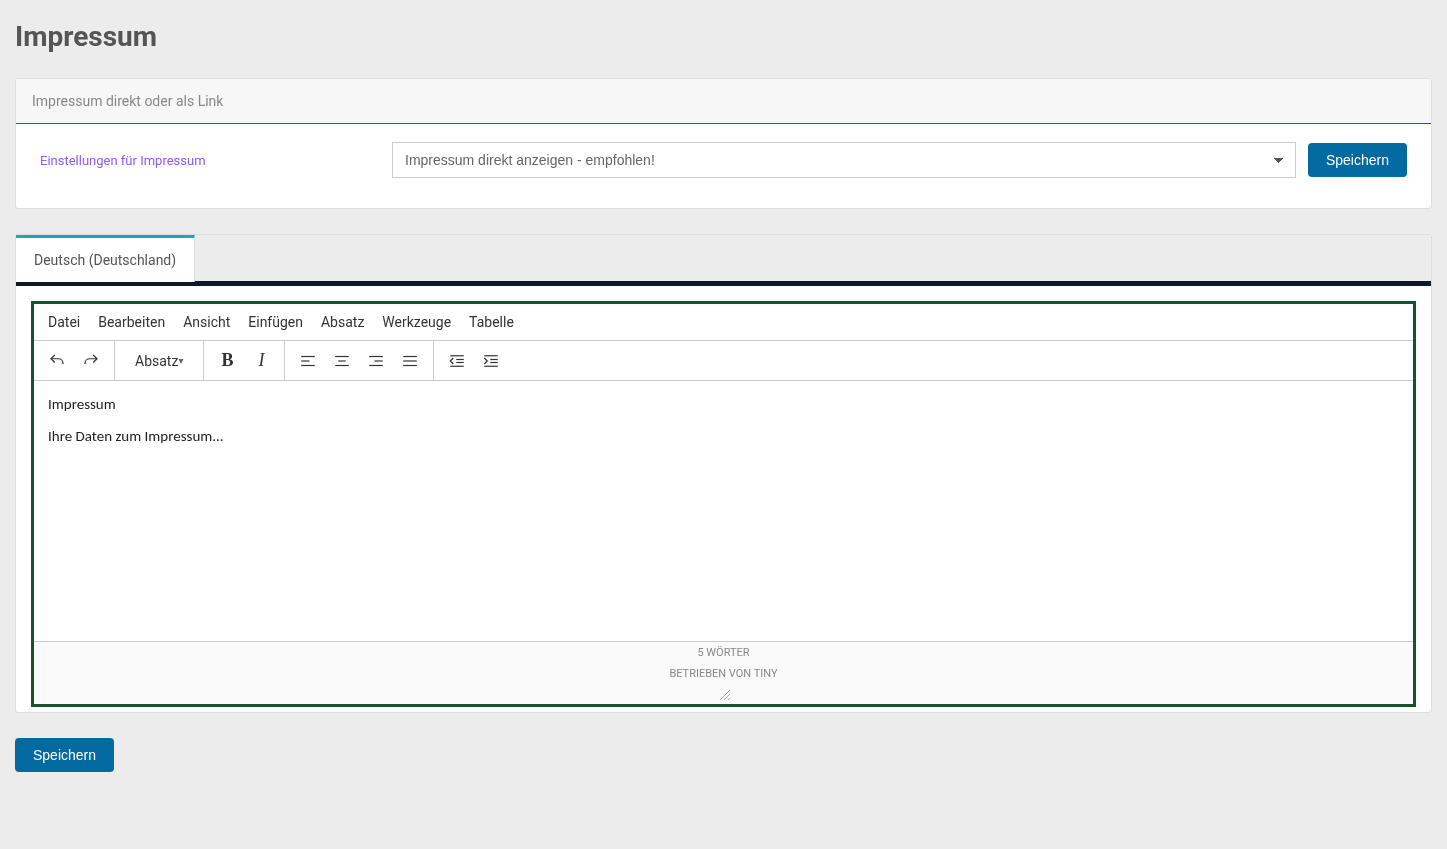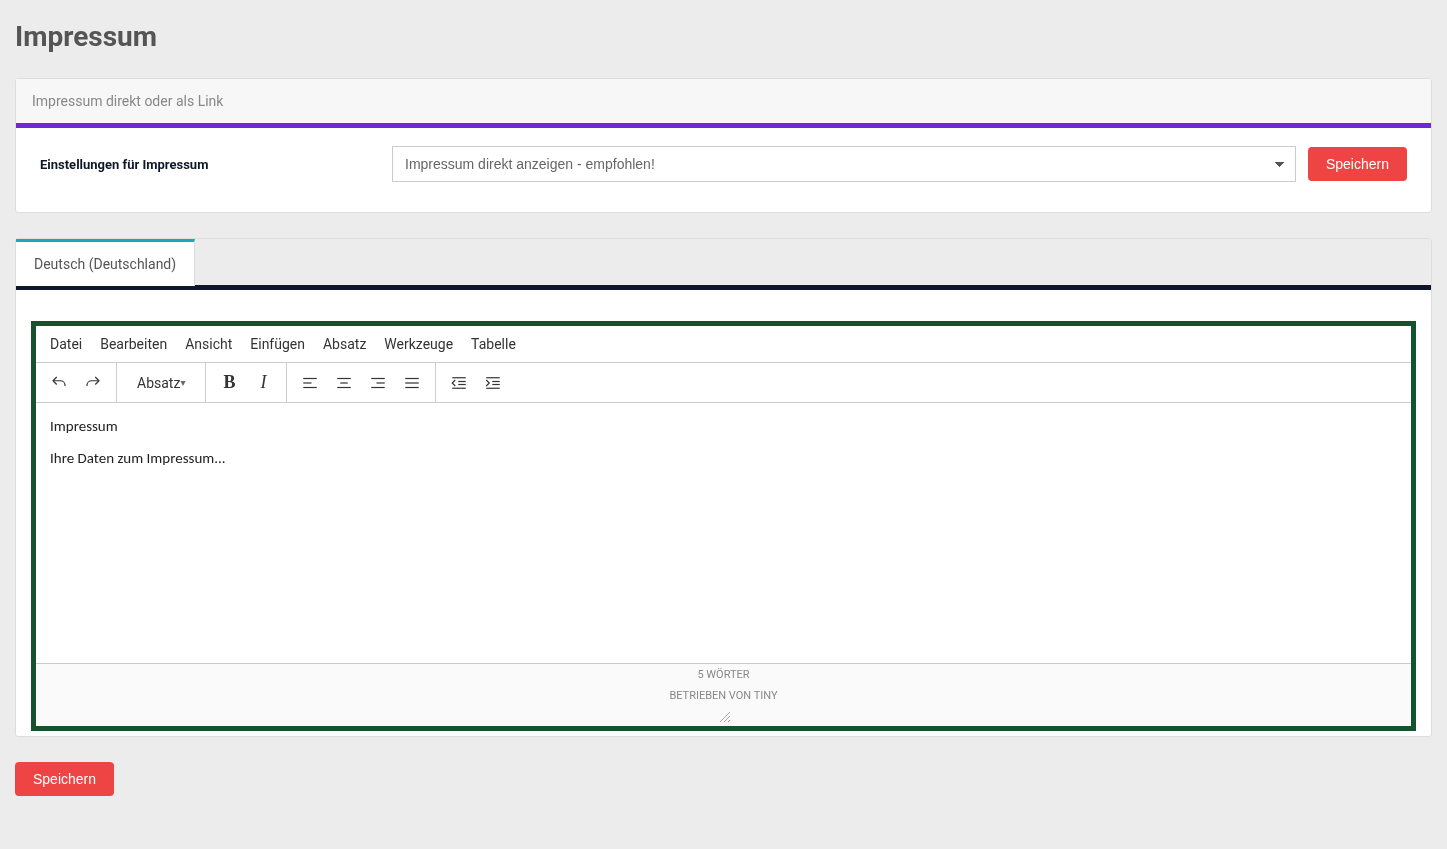--- a/index.html
+++ b/index.html
@@ -18,56 +18,56 @@
   }
 
   .panel {
     background: #fff;
     border: 1px solid #ddd;
     border-radius: 3px;
     margin-bottom: 25px;
   }
   .panel-header {
     background: #f7f7f7;
-    border-bottom: 5px solid #6d28d9;
+    border-bottom: 1px solid #6d28d9;
     padding: 14px 16px;
     color: #888;
     font-size: 14px;
   }
   .panel-body {
     padding: 18px 24px 30px 24px;
   }
   .form-row {
     display: flex;
     align-items: center;
     gap: 12px;
   }
   .form-label {
     width: 340px;
-    font-weight: 700;
-    color: #0f172a;
+    font-weight: 400;
+    color: #8b5cf6;
     font-size: 13px;
   }
   .form-select {
     flex: 1;
     height: 36px;
     border: 1px solid #ccc;
     border-radius: 0;
     padding: 0 12px;
     background: #fff;
     color: #666;
     font-size: 14px;
     appearance: none;
     background-image: linear-gradient(45deg, transparent 50%, #555 50%), linear-gradient(135deg, #555 50%, transparent 50%);
     background-position: calc(100% - 16px) 15px, calc(100% - 11px) 15px;
     background-size: 5px 5px, 5px 5px;
     background-repeat: no-repeat;
   }
   .btn-green {
-    background: #ef4444;
+    background: #0369a1;
     color: #fff;
     border: none;
     border-radius: 4px;
     padding: 9px 18px;
     font-size: 14px;
     cursor: pointer;
   }
 
   
   .tab-container {
@@ -90,22 +90,21 @@
     color: #555;
     cursor: pointer;
     margin-bottom: -1px;
   }
   .tab-body {
     padding: 15px 15px 5px 15px;
   }
 
   
   .editor {
-    border: 5px solid #14532d;
-    margin-top: 16px;
+    border: 3px solid #14532d;
   }
   .editor-menubar {
     display: flex;
     gap: 18px;
     padding: 10px 14px;
     border-bottom: 1px solid #ccc;
     color: #333;
     font-size: 14px;
   }
   .editor-menubar span { cursor: pointer; }

